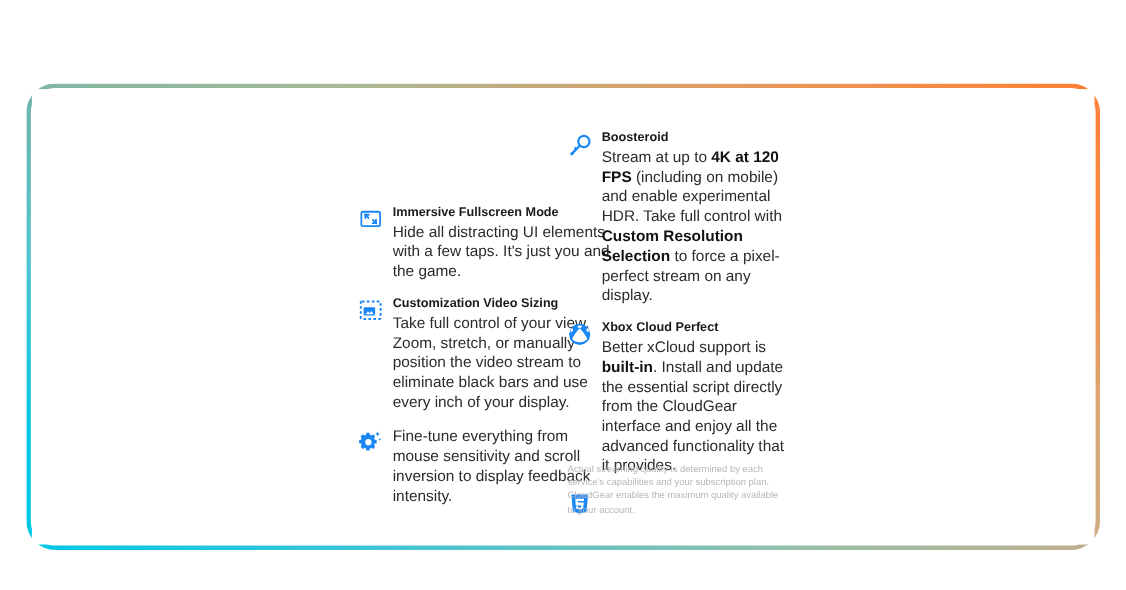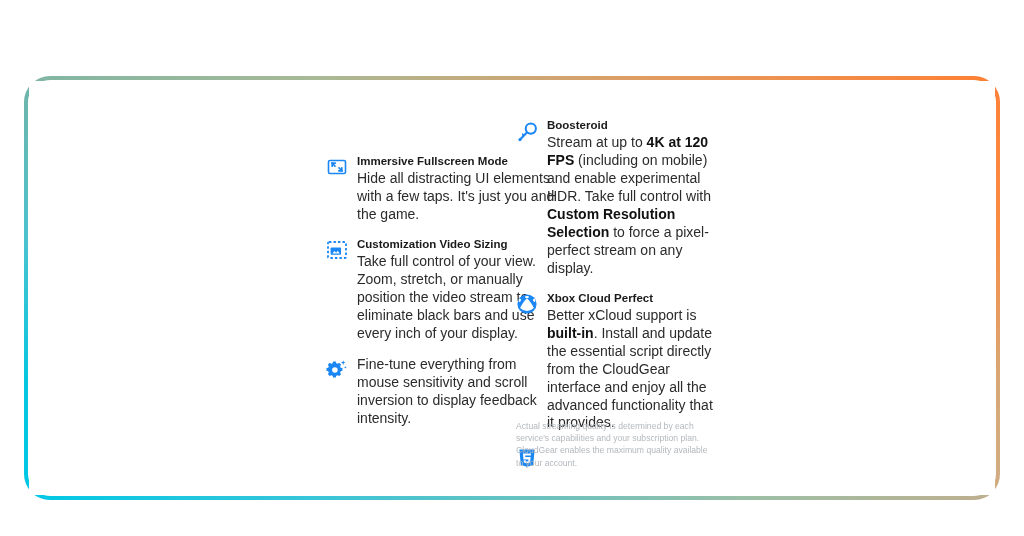--- a/index.html
+++ b/index.html
@@ -31,21 +31,21 @@
     width: 100%;
     height: 100%;
     background: #ffffff;
     border-radius: 22px;
     position: relative;
     overflow: hidden;
   }
 
   
   .feature-col { position: absolute; }
-  #col-left  { left: 298px; top: 74px;  width: 202px; }
+  #col-left  { left: 298px; top: 106px;  width: 202px; }
   #col-right { left: 488px; top: 38px;  width: 200px; }
 
   .feature-item {
     display: flex;
     align-items: flex-start;
     margin-bottom: 14px;
   }
   .feature-icon {
     width: 22px;
     min-width: 22px;

